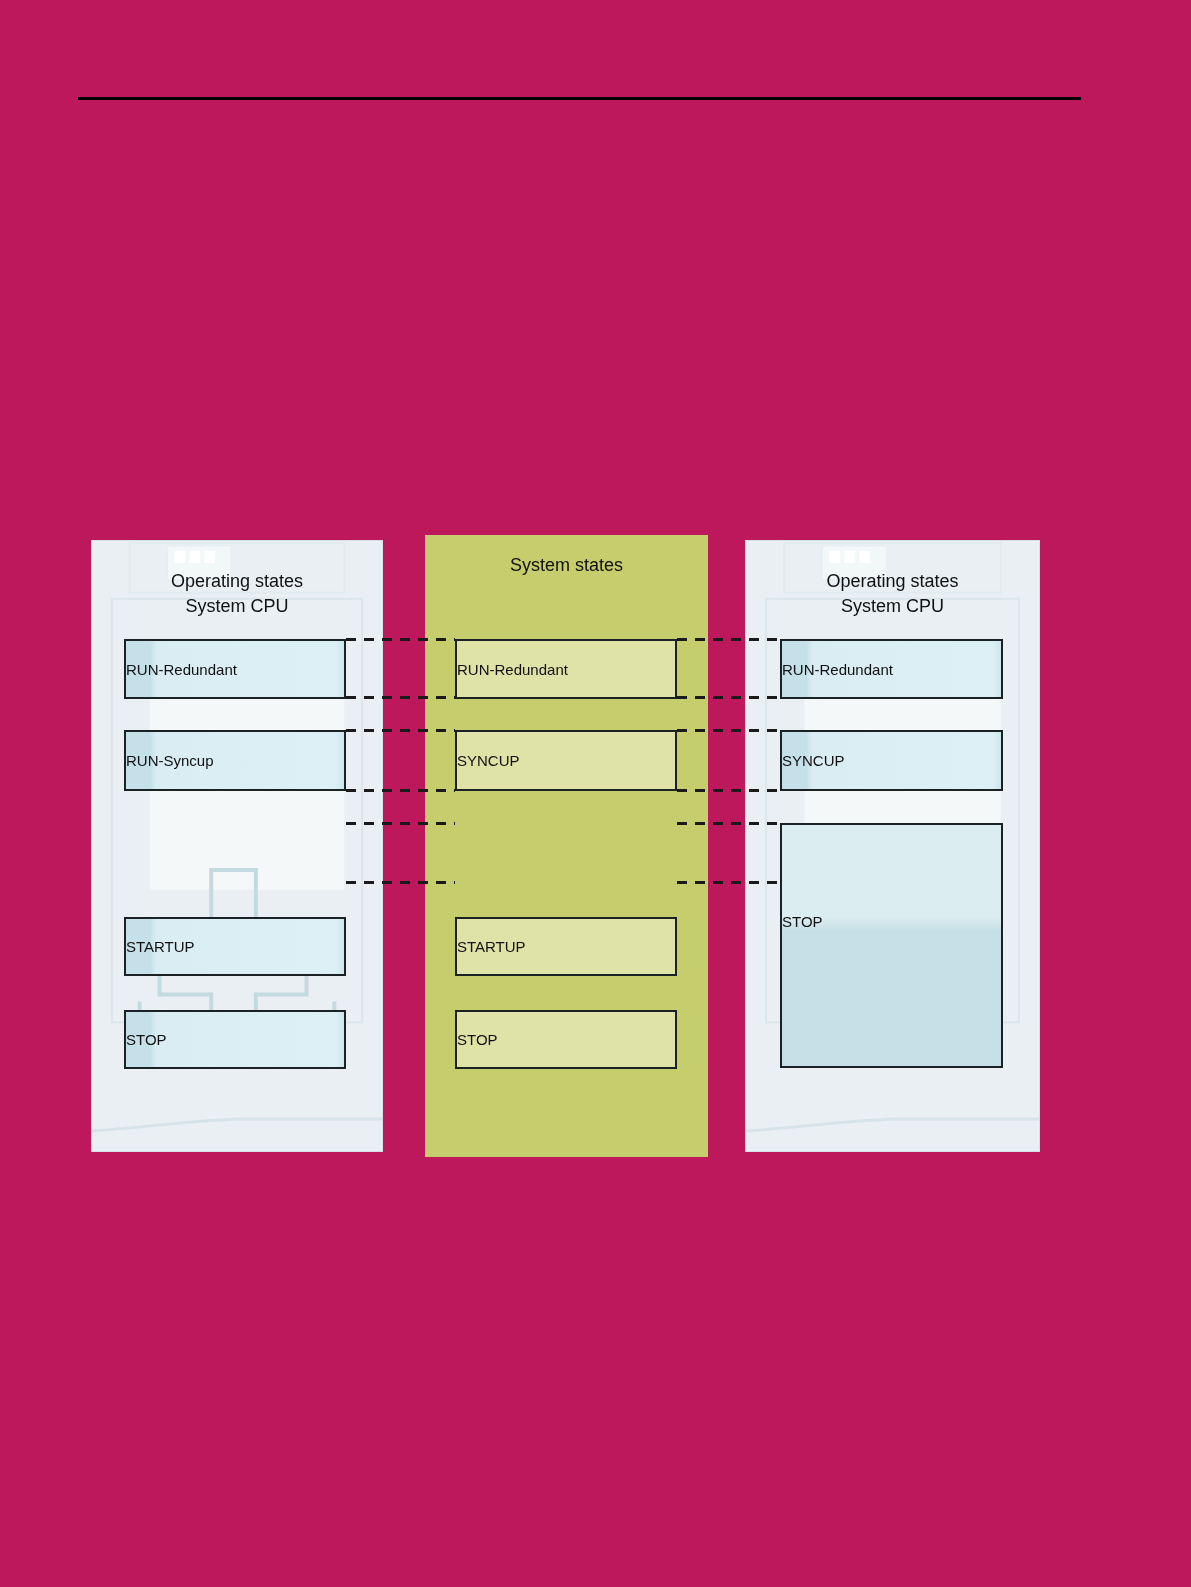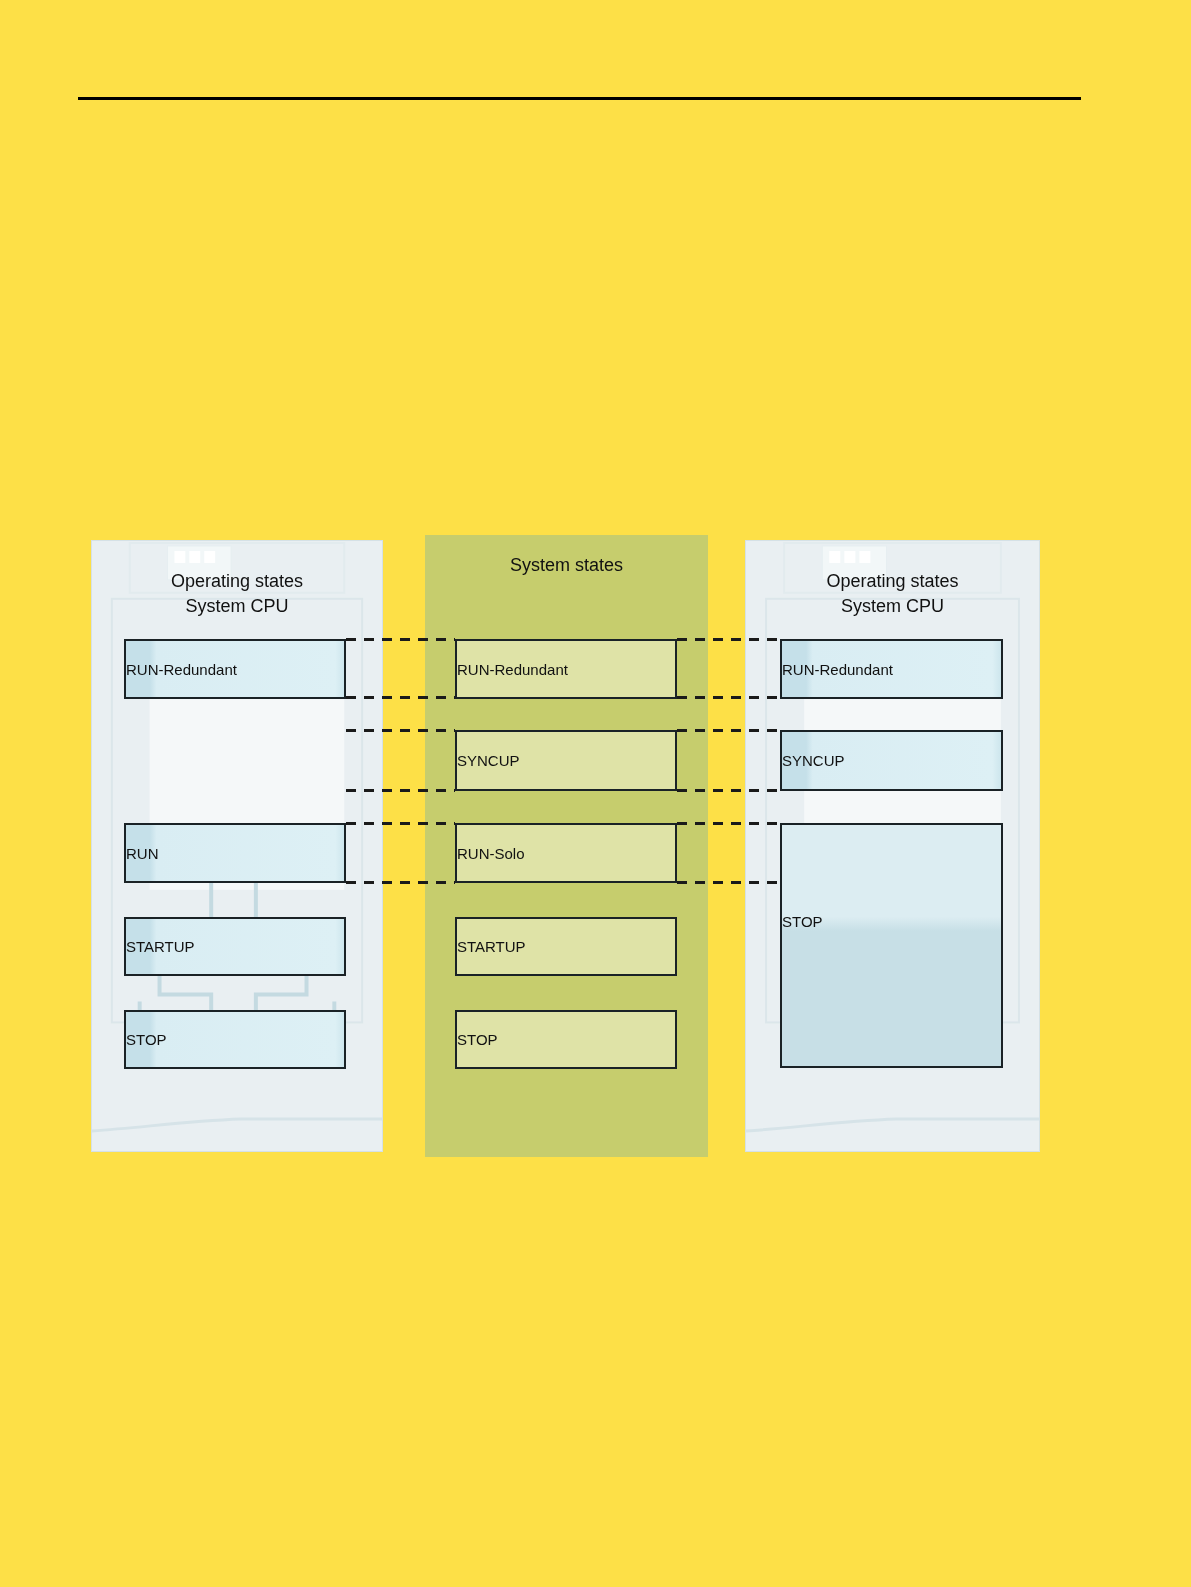--- a/index.html
+++ b/index.html
@@ -1,17 +1,17 @@
 <!DOCTYPE html>
 <html><head>
 <meta charset="utf-8">
 <style>
   html,body{margin:0;padding:0;background:#ffffff;}
   .page{
-    position:relative;width:1191px;height:1587px;background:#fde047;overflow:hidden;
+    position:relative;width:1191px;height:1587px;background:#be185d;overflow:hidden;
     font-family:"Liberation Sans", sans-serif;color:#1b1b1b;
   }
   .rule{position:absolute;left:78px;top:97px;width:1003px;height:3px;background:#000;}
   .diagram{position:absolute;left:0;top:0;width:1191px;height:1587px;}
 
   .panel{position:absolute;}
   .panel.cpu{background:#e9eff2;border:1px solid #d5e1e6;box-sizing:border-box;}
   .panel.sys{background:#c6cd6d;}
 
   .deco{position:absolute;left:0;top:0;width:100%;height:100%;}
@@ -105,38 +105,35 @@
     <div class="dash" style="left:346px;top:789px;width:109px;"></div>
     <div class="dash" style="left:677px;top:789px;width:103px;"></div>
     <div class="dash" style="left:346px;top:822px;width:109px;"></div>
     <div class="dash" style="left:677px;top:822px;width:103px;"></div>
     <div class="dash" style="left:346px;top:881px;width:109px;"></div>
     <div class="dash" style="left:677px;top:881px;width:103px;"></div>
 
     <div class="sbox cpu-box" style="left:124px;top:639px;width:222px;height:60px;">
       <span class="lbl">RUN-Redundant</span>
     </div>
-    <div class="sbox cpu-box" style="left:124px;top:823px;width:222px;height:60px;">
-      <span class="lbl">RUN</span>
+    <div class="sbox cpu-box" style="left:124px;top:730px;width:222px;height:61px;">
+      <span class="lbl">RUN-Syncup</span>
     </div>
     <div class="sbox cpu-box" style="left:124px;top:917px;width:222px;height:59px;">
       <span class="lbl">STARTUP</span>
     </div>
     <div class="sbox cpu-box" style="left:124px;top:1010px;width:222px;height:59px;">
       <span class="lbl">STOP</span>
     </div>
 
     <div class="sbox sys-box" style="left:455px;top:639px;width:222px;height:60px;">
       <span class="lbl">RUN-Redundant</span>
     </div>
     <div class="sbox sys-box" style="left:455px;top:730px;width:222px;height:61px;">
       <span class="lbl">SYNCUP</span>
-    </div>
-    <div class="sbox sys-box" style="left:455px;top:823px;width:222px;height:60px;">
-      <span class="lbl">RUN-Solo</span>
     </div>
     <div class="sbox sys-box" style="left:455px;top:917px;width:222px;height:59px;">
       <span class="lbl">STARTUP</span>
     </div>
     <div class="sbox sys-box" style="left:455px;top:1010px;width:222px;height:59px;">
       <span class="lbl">STOP</span>
     </div>
 
     <div class="sbox cpu-box" style="left:780px;top:639px;width:223px;height:60px;">
       <span class="lbl">RUN-Redundant</span>

